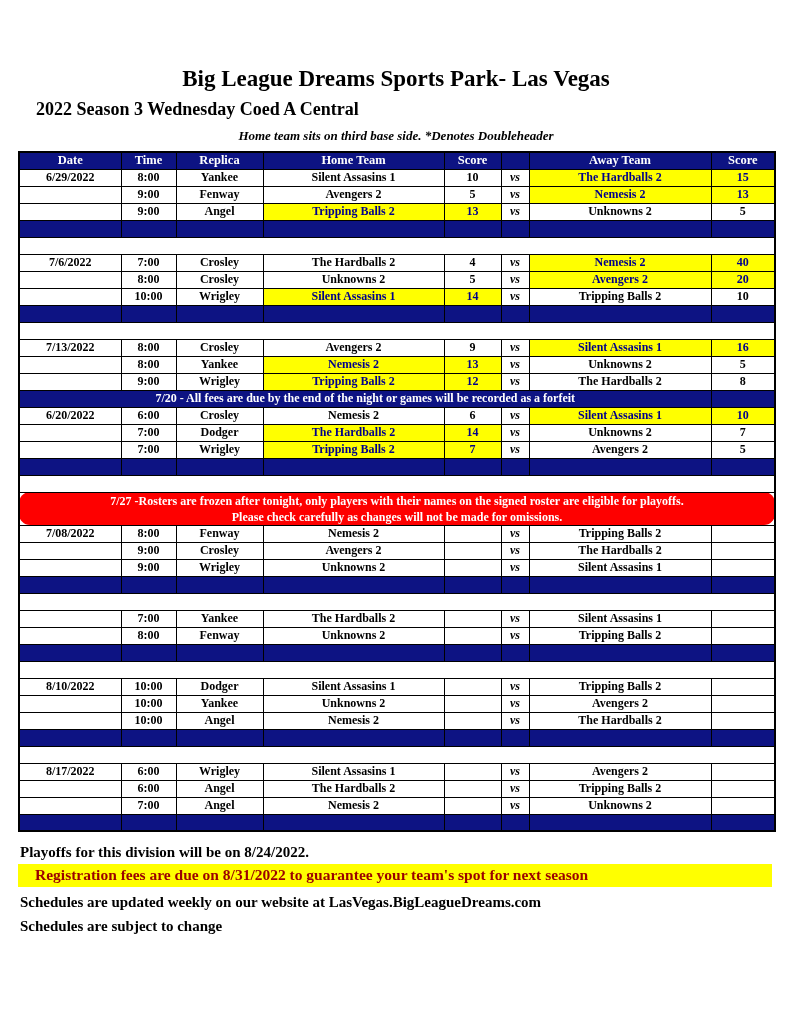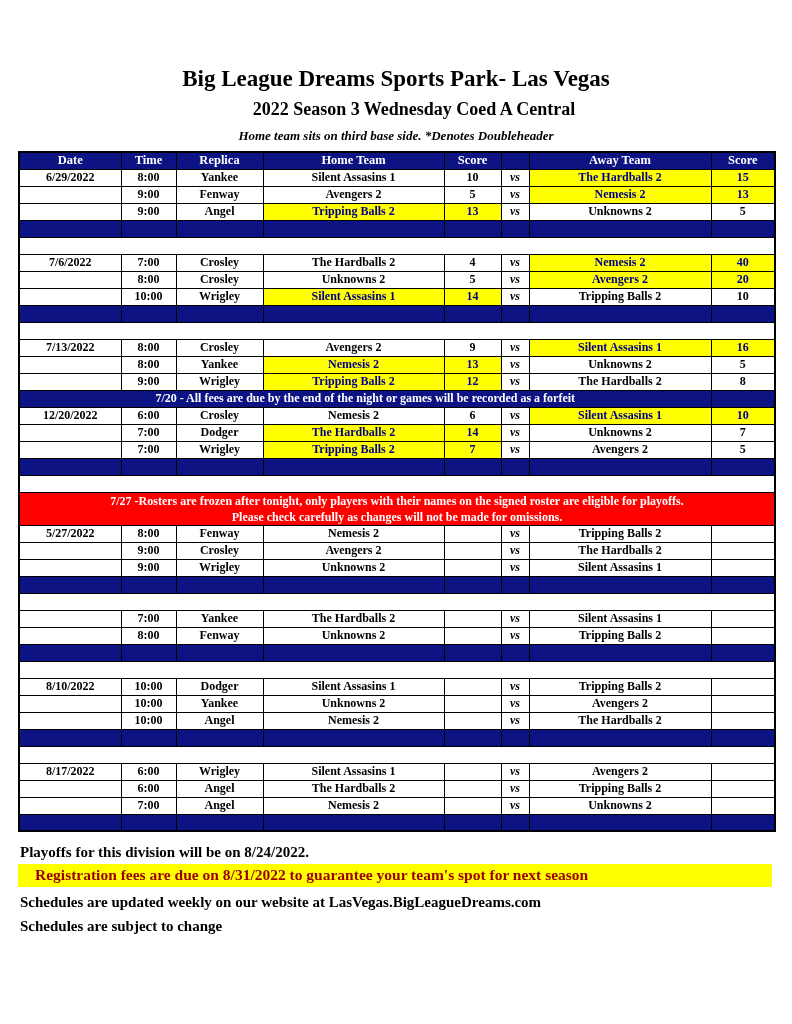--- a/index.html
+++ b/index.html
@@ -11,42 +11,42 @@
   }
   * { box-sizing: border-box; }
   html, body { margin: 0; padding: 0; }
   body {
     width: 792px; height: 1024px; background: #ffffff;
     font-family: "Liberation Serif", serif; color: #000;
   }
   .page { position: relative; width: 792px; height: 1016px; overflow: hidden; }
 
   .title { text-align: center; padding-top: 66px; font-size: 23px; font-weight: bold; }
-  .subtitle { text-align: center; font-size: 18px; font-weight: bold; margin-top: 7px; padding-left: 36px; }
+  .subtitle { font-size: 18px; font-weight: bold; margin-top: 7px; padding-left: 36px; }
   .hnote { text-align: center; font-size: 13px; font-weight: bold; font-style: italic; margin-top: 8px; }
 
   table.sched {
     border-collapse: collapse; table-layout: fixed;
     width: 756px; margin: 7px 0 0 18px;
     border: 2px solid #000;
   }
   col.c0 { width: 102px; } col.c1 { width: 55px; } col.c2 { width: 87px; }
   col.c3 { width: 181px; } col.c4 { width: 57px; } col.c5 { width: 28px; }
   col.c6 { width: 182px; } col.c7 { width: 64px; }
 
   .sched th, .sched td {
     border: 1px solid #000; height: 17px; padding: 0 1px;
     text-align: center; font-weight: bold; font-size: 12px;
     white-space: nowrap; overflow: hidden;
   }
   .sched thead th { background: var(--navy); color: #fff; font-size: 12.5px; }
   .sep-cell { background: var(--navy); height: 12px; }
   .spacer-cell { height: 3px; border-left: none; border-right: none; }
   .note-cell { background: var(--navy); color: #fff; }
-  .banner-cell { background: var(--red); color: #fff; height: 37px; font-size: 12.5px; line-height: 1.35; }
+  .banner-cell { background: var(--red); color: #fff; height: 37px; font-size: 12.5px; line-height: 1.35; border-radius: 11px; }
   .win { background: var(--yellow); color: var(--hl-text); }
   .vs-cell { font-style: italic; font-size: 10.5px; }
 
   .playoffs { margin: 12px 0 3px 20px; font-size: 15px; font-weight: bold; }
   .registration {
     margin-left: 18px; width: 754px; background: var(--yellow);
     color: var(--reg-text); font-size: 15.5px; font-weight: bold; padding: 2px 0 3px 17px;
   }
   .website { margin: 7px 0 0 20px; font-size: 15px; font-weight: bold; }
   .subject { margin: 7px 0 0 20px; font-size: 15px; font-weight: bold; }
@@ -197,21 +197,21 @@
           <td class="win">12</td>
           <td class="vs-cell">vs</td>
           <td>The Hardballs 2</td>
           <td>8</td>
         </tr>
         <tr>
           <td class="note-cell" colspan="7">7/20 - All fees are due by the end of the night or games will be recorded as a forfeit</td>
           <td class="note-cell"></td>
         </tr>
         <tr>
-          <td>12/20/2022</td>
+          <td>6/20/2022</td>
           <td>6:00</td>
           <td>Crosley</td>
           <td>Nemesis 2</td>
           <td>6</td>
           <td class="vs-cell">vs</td>
           <td class="win">Silent Assasins 1</td>
           <td class="win">10</td>
         </tr>
         <tr>
           <td></td>
@@ -246,21 +246,21 @@
         <tr>
           <td class="spacer-cell" colspan="8"></td>
         </tr>
         <tr>
           <td class="banner-cell" colspan="8">
             <div>7/27 -Rosters are frozen after tonight, only players with their names on the signed roster are eligible for playoffs.</div>
             <div>Please check carefully as changes will not be made for omissions.</div>
           </td>
         </tr>
         <tr>
-          <td>5/27/2022</td>
+          <td>7/08/2022</td>
           <td>8:00</td>
           <td>Fenway</td>
           <td>Nemesis 2</td>
           <td></td>
           <td class="vs-cell">vs</td>
           <td>Tripping Balls 2</td>
           <td></td>
         </tr>
         <tr>
           <td></td>

